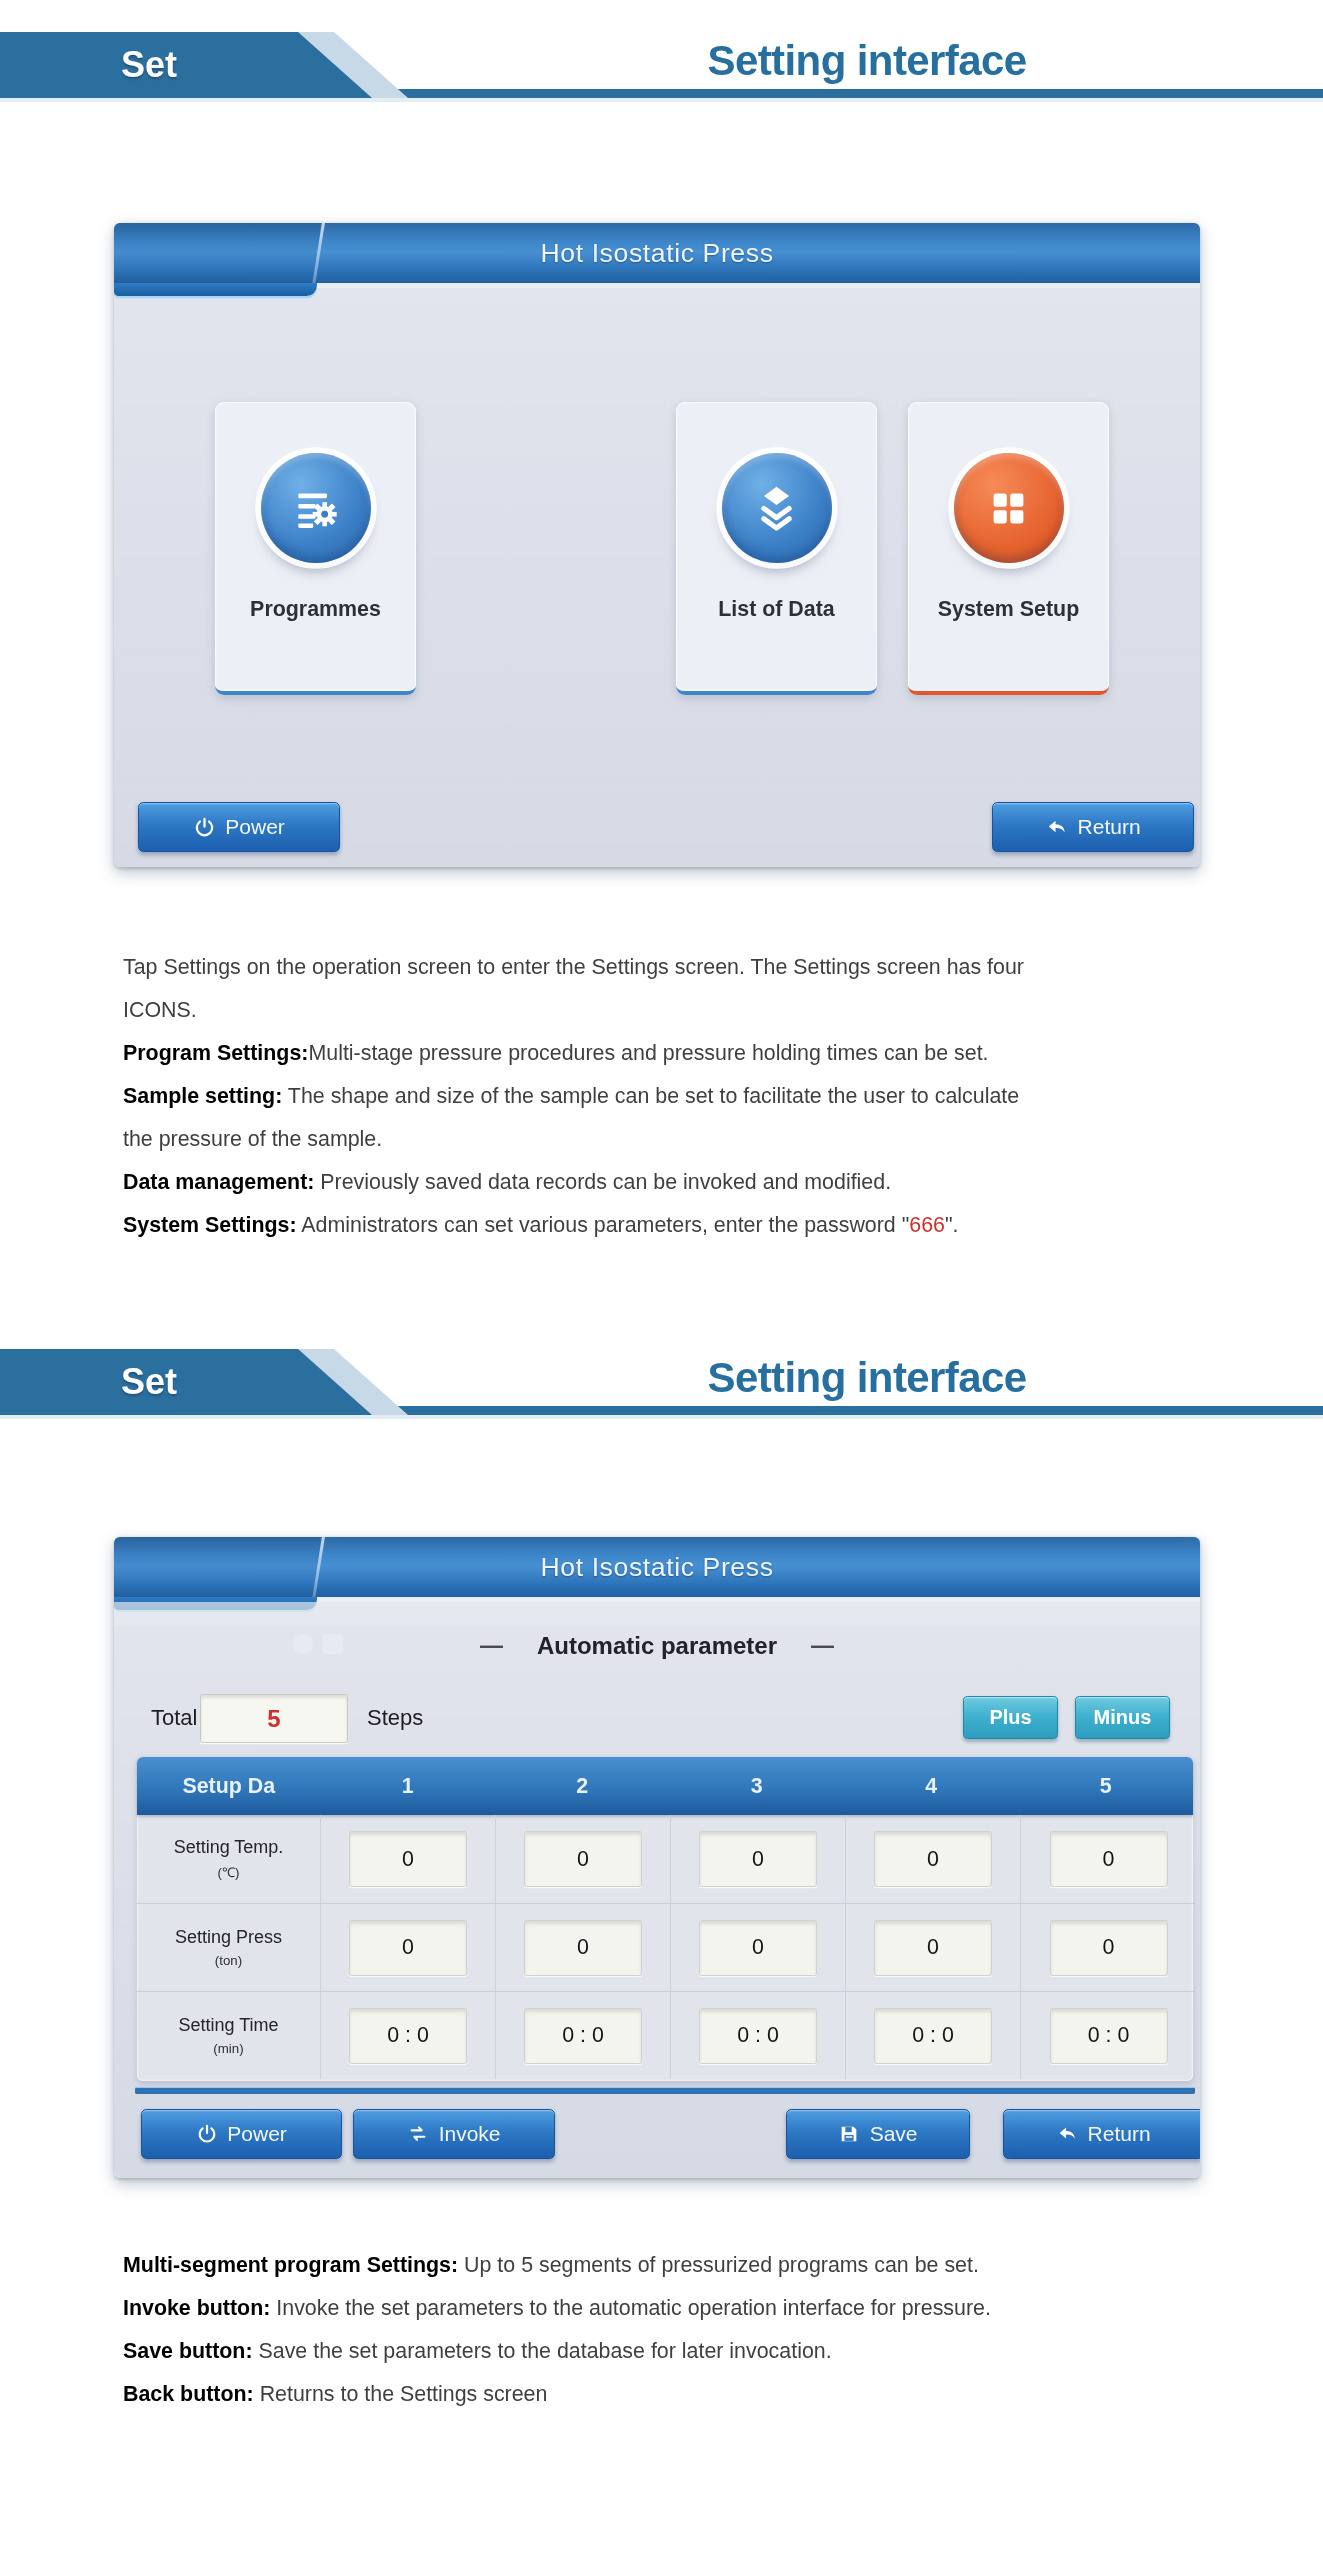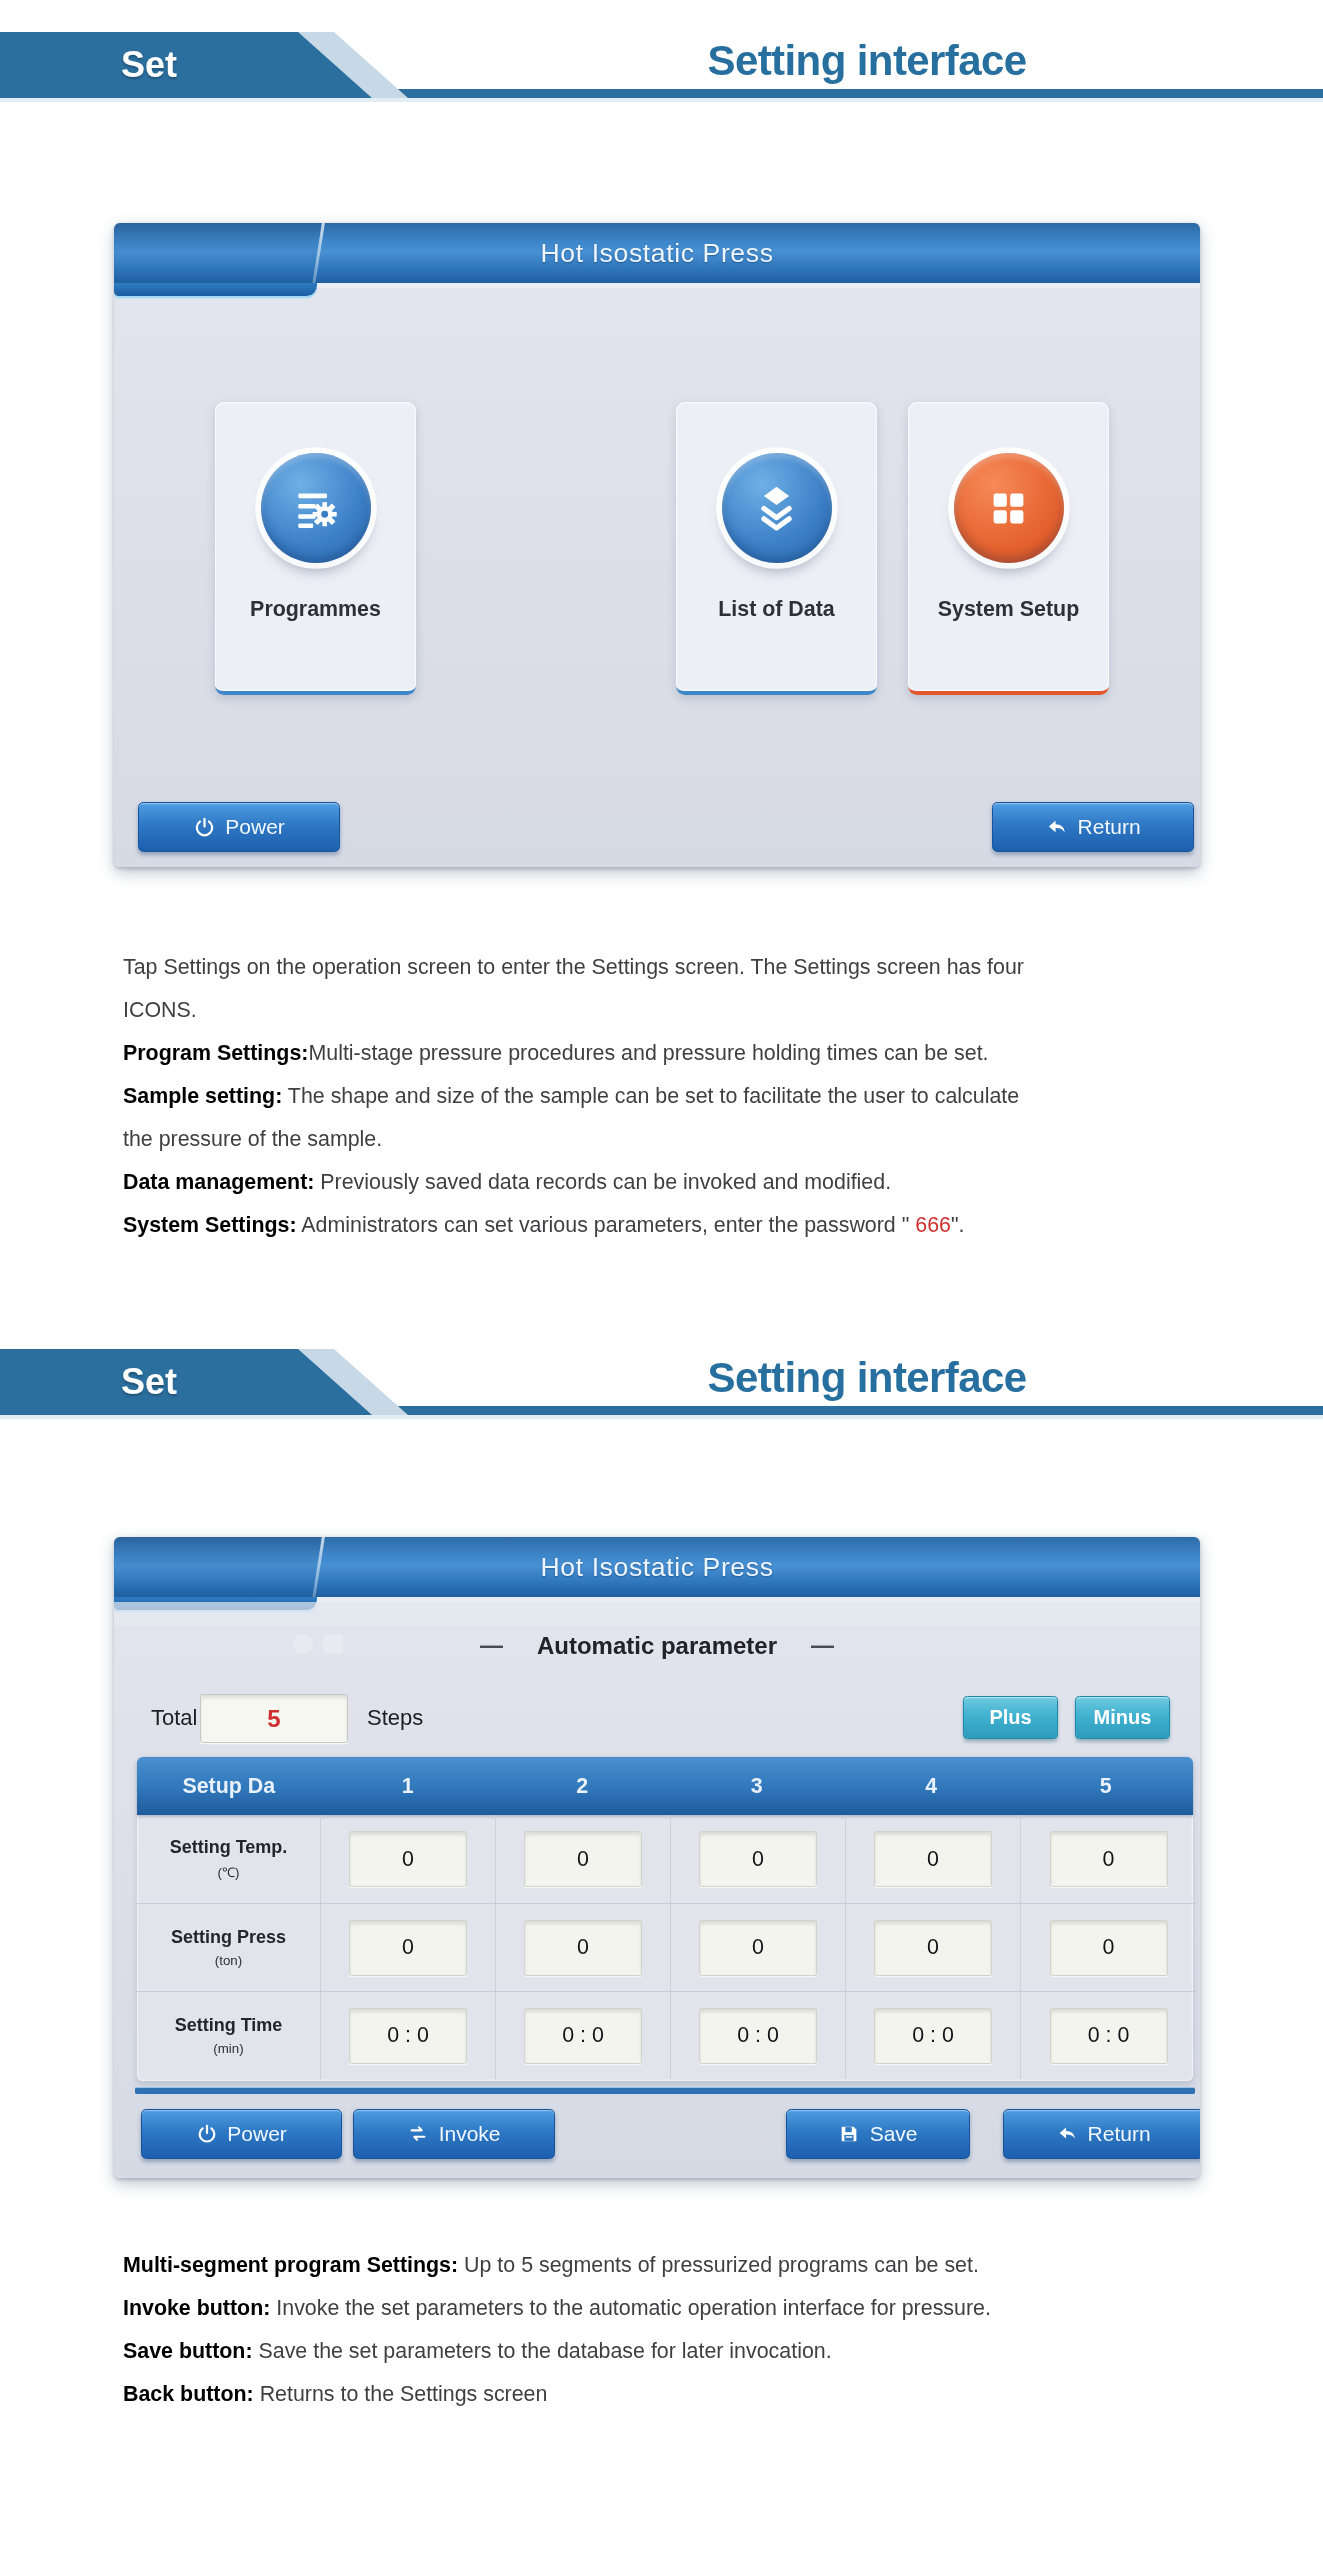--- a/index.html
+++ b/index.html
@@ -76,32 +76,32 @@
     border-radius:5.8px; box-shadow:inset 0 0 0 1.2px #eff1f7, 0 3.5px 7px rgba(70,90,120,.20);}
   .thead{position:absolute; left:0; top:0; right:0; height:58px; display:flex;
     background:linear-gradient(180deg,#4a90d0 0%, #2f77ba 55%, #1e5a9c 100%);
     border-radius:5.8px 5.8px 0 0; box-shadow:0 1.7px 2.9px rgba(30,60,100,.25);}
   .th{height:58px; line-height:58px; text-align:center; color:#e9f2fc; font-size:21.4px; font-weight:600;}
   .tbody{position:absolute; left:0; top:58px; right:0; bottom:0; display:grid;
     grid-template-columns:184px 175px 175px 175px 175px 175px; grid-auto-rows:88px;}
   .tcell{border-top:1.2px solid #c9cdd9; border-right:1.2px solid #cdd1dc; display:flex; flex-direction:column;
     align-items:center; justify-content:center;}
   .tcell.last{border-right:none;}
-  .row-label{font-size:18px; font-weight:700; color:#24242b; text-align:center;}
+  .row-label{font-size:18px; font-weight:400; color:#24242b; text-align:center;}
   .row-unit{font-size:13.3px; color:#2e2e35; margin-top:5.8px;}
   .ibox{width:116px; height:54px; background:#f4f4ef; border:1.2px solid #d2d2cb; border-radius:2.3px;
     box-shadow:inset 0 2.9px 3.5px rgba(0,0,0,.10), 0 1.2px 0 rgba(255,255,255,.7);
     display:flex; align-items:center; justify-content:center; font-size:21.4px; color:#141418; cursor:text;}
   .blue-divider{position:absolute; left:21px; width:1060px; height:5.8px; background:#2e72b4;
     border-top:1.7px solid #9cc3e8; border-radius:1.7px;}
   
   .desc{position:absolute; left:123px; width:1144px; font-size:21.4px; color:#3f3f42; line-height:43px;
     white-space:nowrap;}
   .desc b{color:#000000; font-weight:700;}
-  .red{color:#d02f2f;margin-left:6px;}
+  .red{color:#d02f2f;}
 </style>
 </head>
 <body>
 
 <div class="page">
 
   <header class="banner" style="top:32px">
     <div class="banner-rule"></div>
     <div class="banner-light"></div>
     <div class="banner-tab"></div>

